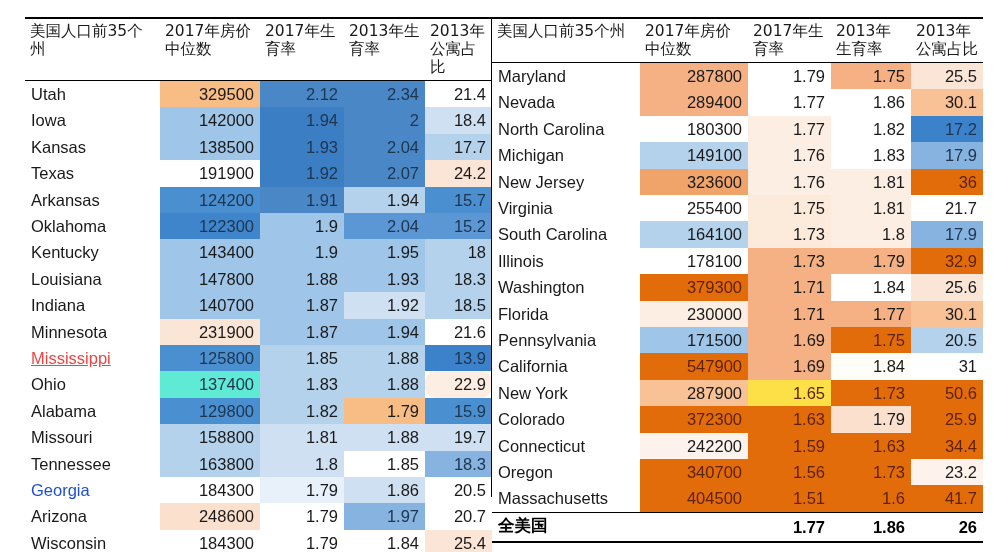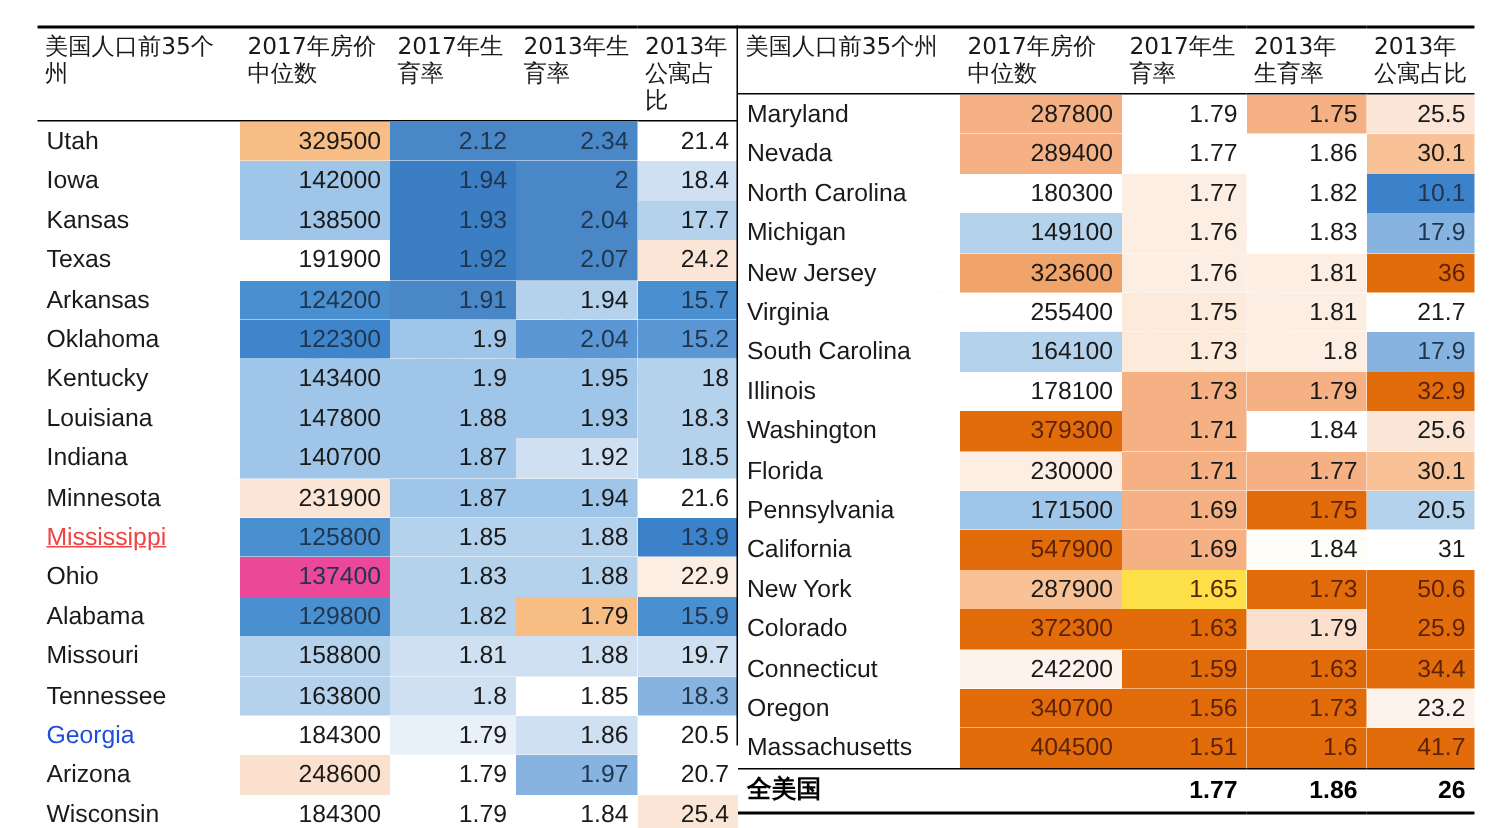--- a/index.html
+++ b/index.html
@@ -157,24 +157,24 @@
         </tr>
         <tr class="r">
           <td class="c-state" style="background: rgb(255, 255, 255); color: #ef4444; text-decoration: underline;">Mississippi</td>
           <td class="c-num" style="background: rgb(74, 143, 208); color: rgb(32, 54, 79);">125800</td>
           <td class="c-num" style="background: rgb(180, 210, 236); color: rgb(26, 26, 26);">1.85</td>
           <td class="c-num" style="background: rgb(180, 210, 236); color: rgb(26, 26, 26);">1.88</td>
           <td class="c-num" style="background: rgb(60, 130, 202); color: rgb(32, 54, 79);">13.9</td>
         </tr>
         <tr class="r">
           <td class="c-state" style="background: rgb(255, 255, 255); color: rgb(26, 26, 26);">Ohio</td>
-          <td class="c-num" style="background: #ec4899; color: rgb(32, 54, 79);">137400</td>
+          <td class="c-num" style="background: #5eead4; color: rgb(32, 54, 79);">137400</td>
           <td class="c-num" style="background: rgb(180, 210, 236); color: rgb(26, 26, 26);">1.83</td>
           <td class="c-num" style="background: rgb(180, 210, 236); color: rgb(26, 26, 26);">1.88</td>
-          <td class="c-num" style="background: rgb(253, 238, 227); color: rgb(26, 26, 26);">22.9</td>
+          <td class="c-num" style="background: rgb(253, 238, 227); color: rgb(26, 26, 26); border-radius: 11px;">22.9</td>
         </tr>
         <tr class="r">
           <td class="c-state" style="background: rgb(255, 255, 255); color: rgb(26, 26, 26);">Alabama</td>
           <td class="c-num" style="background: rgb(74, 143, 208); color: rgb(32, 54, 79);">129800</td>
           <td class="c-num" style="background: rgb(180, 210, 236); color: rgb(26, 26, 26);">1.82</td>
           <td class="c-num" style="background: rgb(248, 189, 133); color: rgb(26, 26, 26);">1.79</td>
           <td class="c-num" style="background: rgb(74, 143, 208); color: rgb(32, 54, 79);">15.9</td>
         </tr>
         <tr class="r">
           <td class="c-state" style="background: rgb(255, 255, 255); color: rgb(26, 26, 26);">Missouri</td>
@@ -244,21 +244,21 @@
           <td class="c-num" style="background: rgb(245, 177, 131); color: rgb(26, 26, 26);">289400</td>
           <td class="c-num" style="background: rgb(255, 255, 255); color: rgb(26, 26, 26);">1.77</td>
           <td class="c-num" style="background: rgb(255, 255, 255); color: rgb(26, 26, 26);">1.86</td>
           <td class="c-num" style="background: rgb(248, 194, 150); color: rgb(26, 26, 26);">30.1</td>
         </tr>
         <tr class="r">
           <td class="c-state" style="background: rgb(255, 255, 255); color: rgb(26, 26, 26);">North Carolina</td>
           <td class="c-num" style="background: rgb(255, 255, 255); color: rgb(26, 26, 26);">180300</td>
           <td class="c-num" style="background: rgb(253, 238, 227); color: rgb(26, 26, 26);">1.77</td>
           <td class="c-num" style="background: rgb(255, 255, 255); color: rgb(26, 26, 26);">1.82</td>
-          <td class="c-num" style="background: rgb(60, 130, 202); color: rgb(32, 54, 79);">10.1</td>
+          <td class="c-num" style="background: rgb(60, 130, 202); color: rgb(32, 54, 79);">17.2</td>
         </tr>
         <tr class="r">
           <td class="c-state" style="background: rgb(255, 255, 255); color: rgb(26, 26, 26);">Michigan</td>
           <td class="c-num" style="background: rgb(180, 210, 236); color: rgb(26, 26, 26);">149100</td>
           <td class="c-num" style="background: rgb(253, 238, 227); color: rgb(26, 26, 26);">1.76</td>
           <td class="c-num" style="background: rgb(255, 255, 255); color: rgb(26, 26, 26);">1.83</td>
           <td class="c-num" style="background: rgb(134, 179, 224); color: rgb(32, 54, 79);">17.9</td>
         </tr>
         <tr class="r">
           <td class="c-state" style="background: rgb(255, 255, 255); color: rgb(26, 26, 26);">New Jersey</td>

